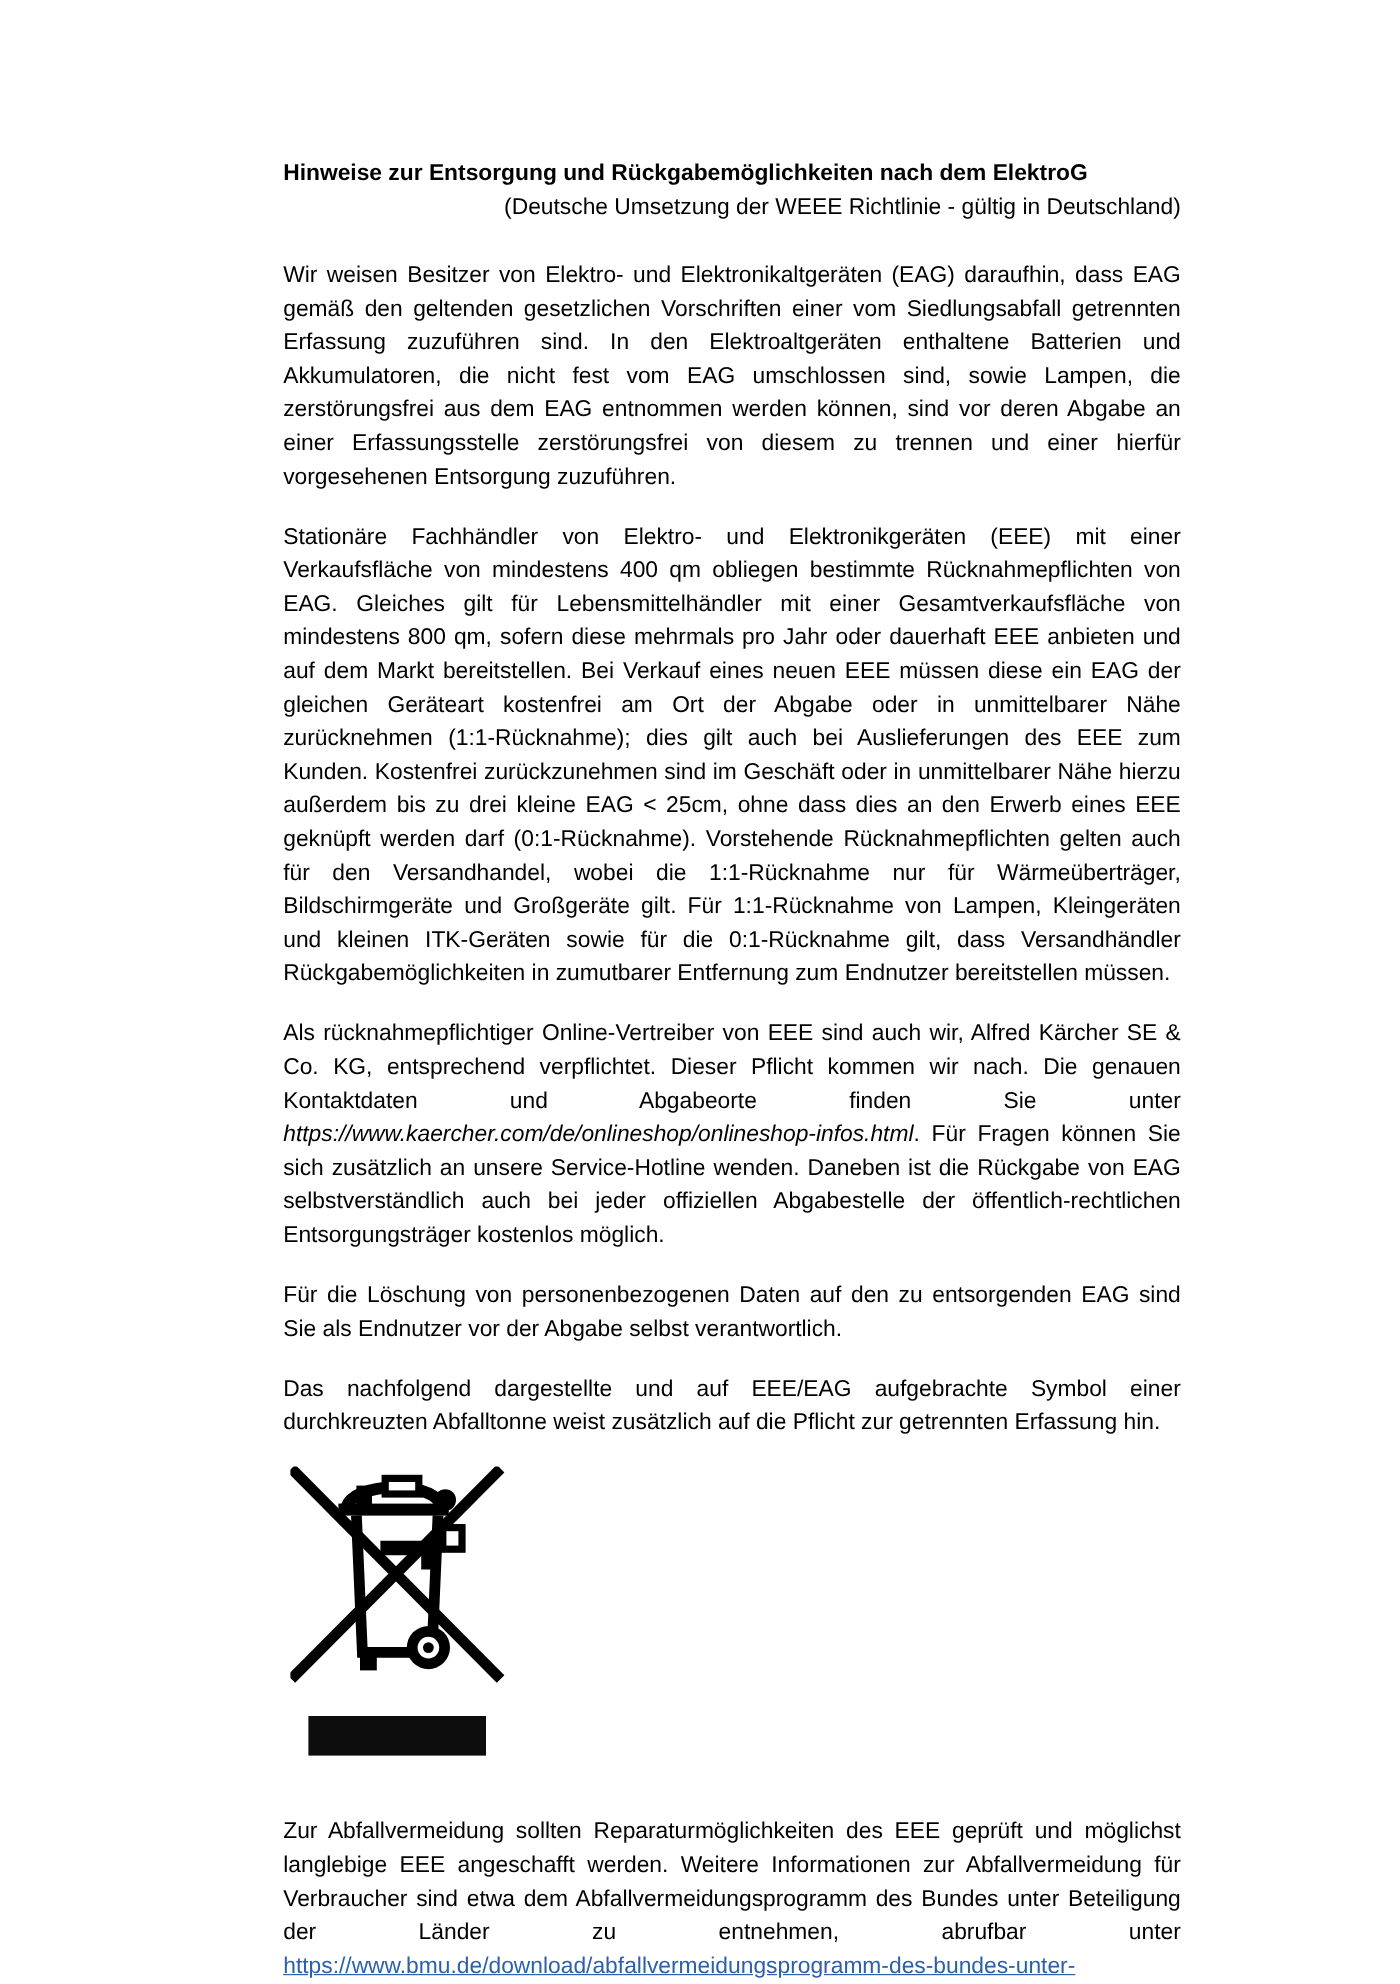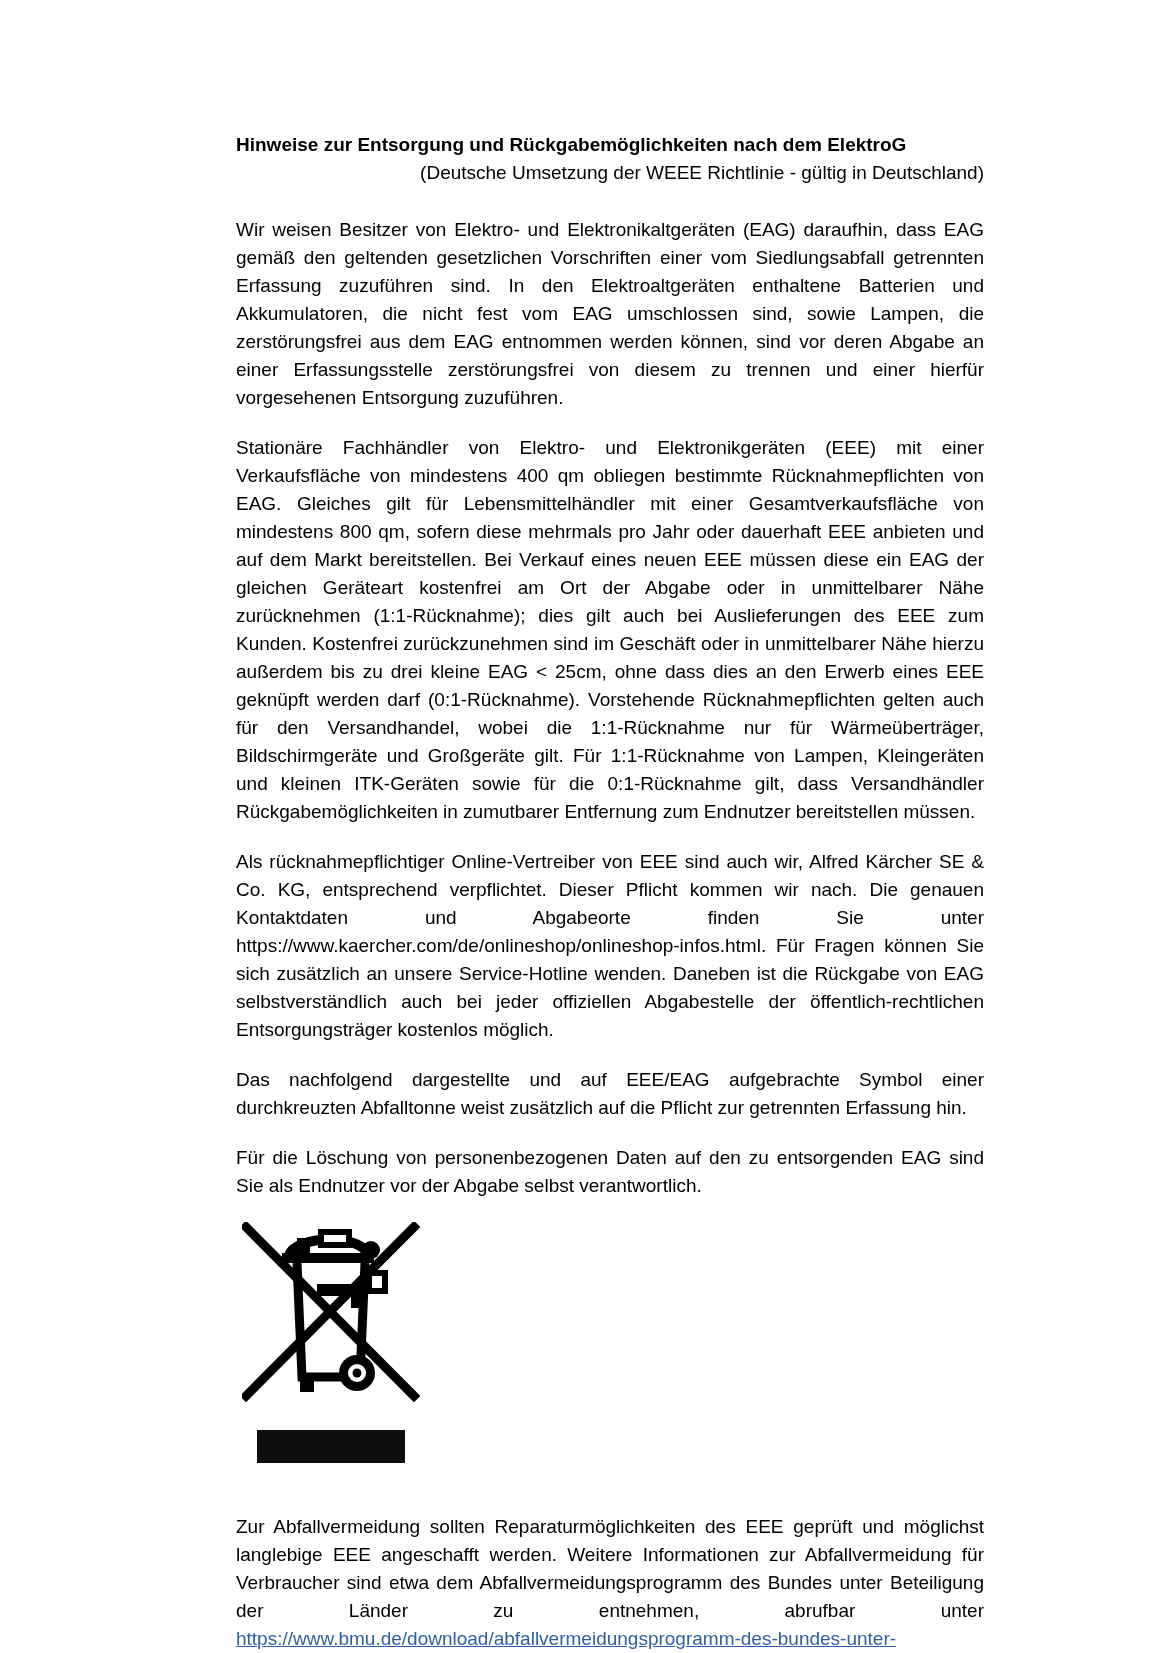--- a/index.html
+++ b/index.html
@@ -25,21 +25,21 @@
   }
   .subtitle {
     margin: 0 0 29px 0;
     text-align: right;
   }
   p.body {
     margin: 0 0 22px 0;
     text-align: justify;
     text-align-last: left;
   }
-  p.body .italic { }
+  p.body .italic { font-style: italic; }
   p.body .link {
     color: var(--link, #2E5FA8);
     text-decoration: underline;
     cursor: pointer;
   }
   .symbol-block {
     margin: 12px 0 0 6px;
     width: 182px;
   }
   .symbol-block svg { display: block; }
@@ -59,22 +59,22 @@
 
 <div class="page">
 
   <h1 class="title">Hinweise zur Entsorgung und Rückgabemöglichkeiten nach dem ElektroG</h1>
   <p class="subtitle">(Deutsche Umsetzung der WEEE Richtlinie - gültig in Deutschland)</p>
 
   <div>
     <p class="body"><span>Wir weisen Besitzer von Elektro- und Elektronikaltgeräten (EAG) daraufhin, dass EAG gemäß den geltenden gesetzlichen Vorschriften einer vom Siedlungsabfall getrennten Erfassung zuzuführen sind. In den Elektroaltgeräten enthaltene Batterien und Akkumulatoren, die nicht fest vom EAG umschlossen sind, sowie Lampen, die zerstörungsfrei aus dem EAG entnommen werden können, sind vor deren Abgabe an einer Erfassungsstelle zerstörungsfrei von diesem zu trennen und einer hierfür vorgesehenen Entsorgung zuzuführen.</span></p>
     <p class="body"><span>Stationäre Fachhändler von Elektro- und Elektronikgeräten (EEE) mit einer Verkaufsfläche von mindestens 400 qm obliegen bestimmte Rücknahmepflichten von EAG. Gleiches gilt für Lebensmittelhändler mit einer Gesamtverkaufsfläche von mindestens 800 qm, sofern diese mehrmals pro Jahr oder dauerhaft EEE anbieten und auf dem Markt bereitstellen. Bei Verkauf eines neuen EEE müssen diese ein EAG der gleichen Geräteart kostenfrei am Ort der Abgabe oder in unmittelbarer Nähe zurücknehmen (1:1-Rücknahme); dies gilt auch bei Auslieferungen des EEE zum Kunden. Kostenfrei zurückzunehmen sind im Geschäft oder in unmittelbarer Nähe hierzu außerdem bis zu drei kleine EAG &lt; 25cm, ohne dass dies an den Erwerb eines EEE geknüpft werden darf (0:1-Rücknahme). Vorstehende Rücknahmepflichten gelten auch für den Versandhandel, wobei die 1:1-Rücknahme nur für Wärmeüberträger, Bildschirmgeräte und Großgeräte gilt. Für 1:1-Rücknahme von Lampen, Kleingeräten und kleinen ITK-Geräten sowie für die 0:1-Rücknahme gilt, dass Versandhändler Rückgabemöglichkeiten in zumutbarer Entfernung zum Endnutzer bereitstellen müssen.</span></p>
     <p class="body"><span>Als rücknahmepflichtiger Online-Vertreiber von EEE sind auch wir, Alfred Kärcher SE &amp; Co. KG, entsprechend verpflichtet. Dieser Pflicht kommen wir nach. Die genauen Kontaktdaten und Abgabeorte finden Sie unter </span><span class="italic">https://www.kaercher.com/de/onlineshop/onlineshop-infos.html</span><span>. Für Fragen können Sie sich zusätzlich an unsere Service-Hotline wenden. Daneben ist die Rückgabe von EAG selbstverständlich auch bei jeder offiziellen Abgabestelle der öffentlich-rechtlichen Entsorgungsträger kostenlos möglich.</span></p>
+    <p class="body"><span>Für die Löschung von personenbezogenen Daten auf den zu entsorgenden EAG sind Sie als Endnutzer vor der Abgabe selbst verantwortlich.</span></p>
     <p class="body"><span>Das nachfolgend dargestellte und auf EEE/EAG aufgebrachte Symbol einer durchkreuzten Abfalltonne weist zusätzlich auf die Pflicht zur getrennten Erfassung hin.</span></p>
-    <p class="body"><span>Für die Löschung von personenbezogenen Daten auf den zu entsorgenden EAG sind Sie als Endnutzer vor der Abgabe selbst verantwortlich.</span></p>
   </div>
 
   <div class="symbol-block">
     <svg width="180" height="182" viewBox="0 0 180 182" aria-hidden="true">
 
       <path d="M 55 41 L 60 155 L 118 155 L 123 41" fill="none" stroke="#000" stroke-width="9"></path>
 
       <rect x="40" y="31" width="92" height="10" fill="#000"></rect>
 
       <path d="M 47 33 Q 53 19 88 17 Q 121 19 126 33" fill="none" stroke="#000" stroke-width="10"></path>

